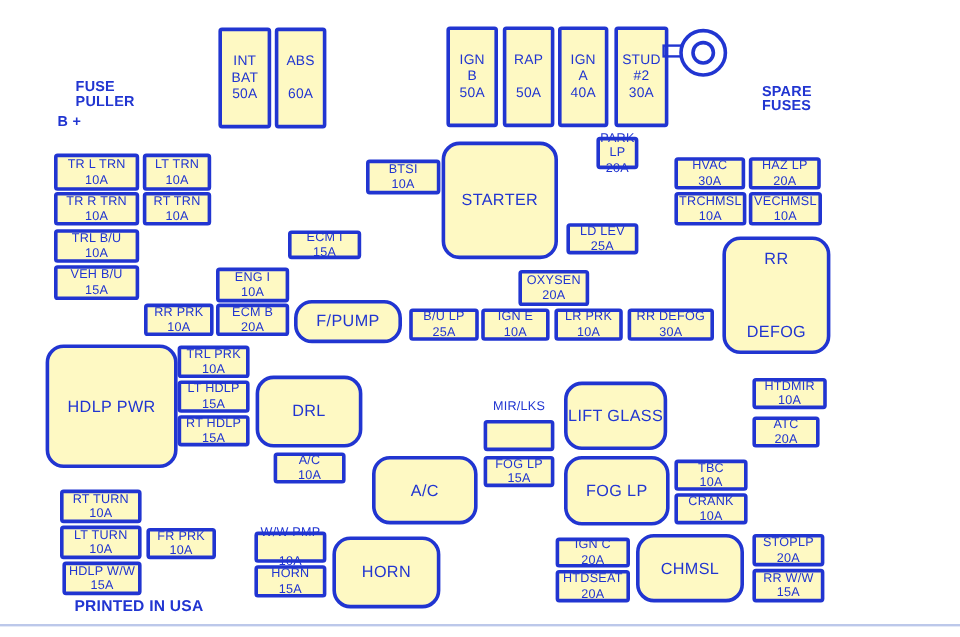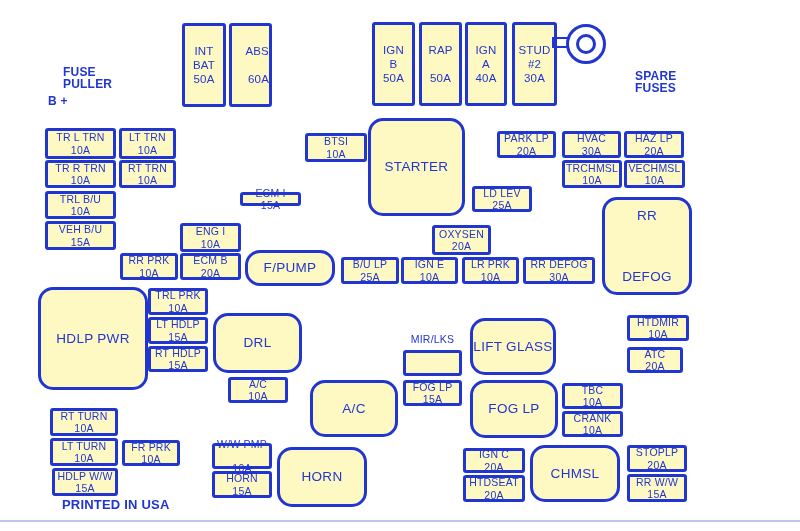--- a/index.html
+++ b/index.html
@@ -53,21 +53,21 @@
         <span>10A</span>
       </div>
       <div class="fuse" style="left: 45px; top: 221px; width: 71px; height: 29px;">
         <span>VEH B/U</span>
         <span>15A</span>
       </div>
       <div class="fuse" style="left: 305px; top: 133px; width: 62px; height: 29px;">
         <span>BTSI</span>
         <span>10A</span>
       </div>
-      <div class="fuse" style="left: 497px; top: 131px; width: 59px; height: 27px;">
+      <div class="fuse" style="left: 497px; top: 114px; width: 35px; height: 27px;">
         <span>PARK LP</span>
         <span>20A</span>
       </div>
       <div class="fuse" style="left: 562px; top: 131px; width: 59px; height: 27px;">
         <span>HVAC</span>
         <span>30A</span>
       </div>
       <div class="fuse" style="left: 624px; top: 131px; width: 60px; height: 27px;">
         <span>HAZ LP</span>
         <span>20A</span>
@@ -77,21 +77,21 @@
         <span>10A</span>
       </div>
       <div class="fuse" style="left: 624px; top: 160px; width: 61px; height: 28px;">
         <span>VECHMSL</span>
         <span>10A</span>
       </div>
       <div class="fuse" style="left: 472px; top: 186px; width: 60px; height: 26px;">
         <span>LD LEV</span>
         <span>25A</span>
       </div>
-      <div class="fuse" style="left: 240px; top: 192px; width: 61px; height: 14px;">
+      <div class="fuse" style="left: 240px; top: 192px; width: 61px; height: 24px;">
         <span>ECM I</span>
         <span>15A</span>
       </div>
       <div class="fuse" style="left: 180px; top: 223px; width: 61px; height: 29px;">
         <span>ENG I</span>
         <span>10A</span>
       </div>
       <div class="fuse" style="left: 120px; top: 253px; width: 58px; height: 27px;">
         <span>RR PRK</span>
         <span>10A</span>
@@ -198,21 +198,21 @@
       </div>
       <div class="fuse" style="left: 627px; top: 474px; width: 60px; height: 28px;">
         <span>RR W/W</span>
         <span>15A</span>
       </div>
       <div class="fuse tall" style="left: 182px; top: 23px; width: 44px; height: 84px;">
         <span>INT</span>
         <span>BAT</span>
         <span>50A</span>
       </div>
-      <div class="fuse tall" style="left: 229px; top: 23px; width: 43px; height: 84px; align-items: flex-end;">
+      <div class="fuse tall" style="left: 229px; top: 23px; width: 43px; height: 84px;">
         <span>ABS</span>
         <span>&nbsp;</span>
         <span>60A</span>
       </div>
       <div class="fuse tall" style="left: 372px; top: 22px; width: 43px; height: 84px;">
         <span>IGN</span>
         <span>B</span>
         <span>50A</span>
       </div>
       <div class="fuse tall" style="left: 419px; top: 22px; width: 43px; height: 84px;">

